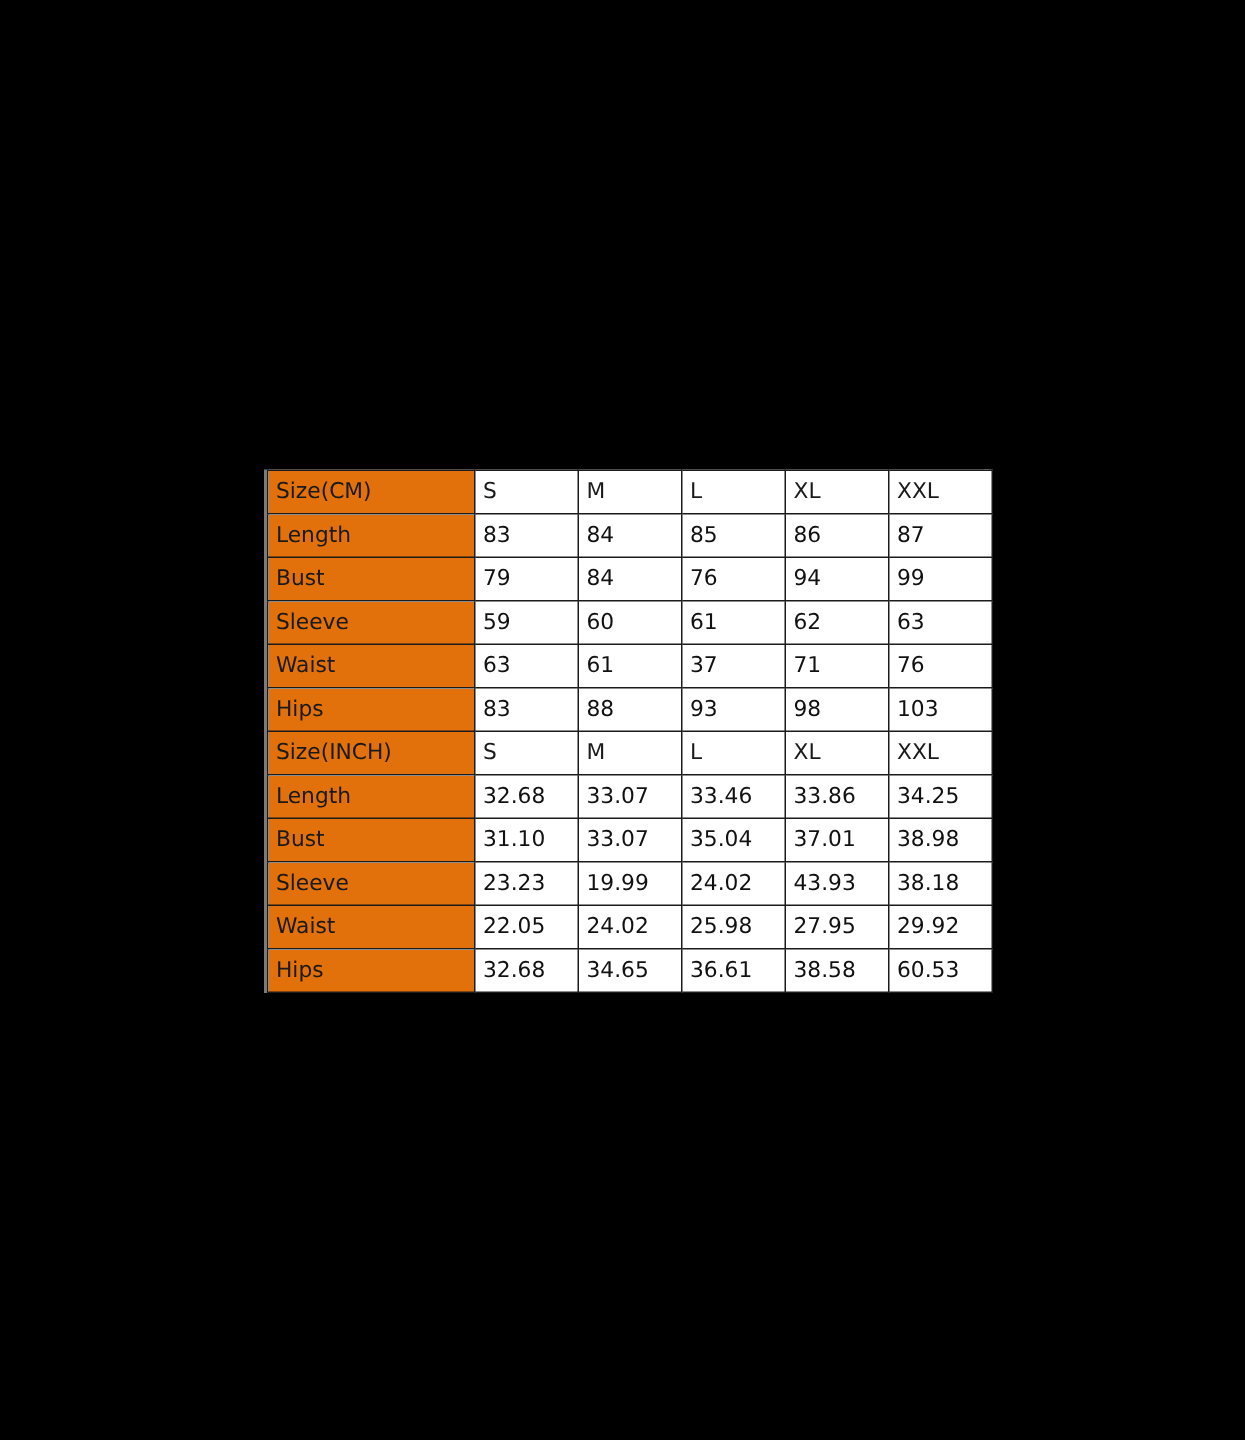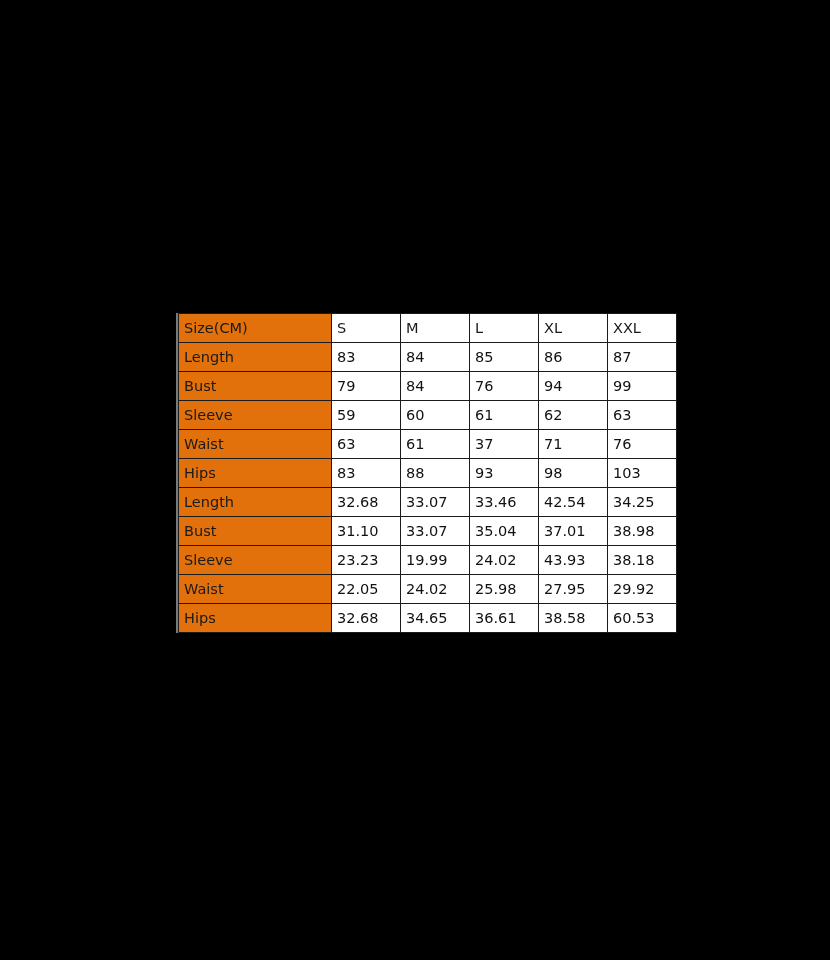--- a/index.html
+++ b/index.html
@@ -41,21 +41,21 @@
     line-height: 28px;
     color: #111111;
     white-space: nowrap;
     overflow: hidden;
     box-sizing: border-box;
     vertical-align: middle;
   }
 
   
   table.size-chart td.label-cell {
-    width: 153px;
+    width: 138px;
     background: #E2710C;
     color: #1a1a1a;
   }
 
   
   tr.header-row td {
     background: #E2710C;
     color: #1a1a1a;
   }
 
@@ -111,26 +111,34 @@
           <td class="val-cell">76</td>
         </tr>
         <tr>
           <td class="label-cell">Hips</td>
           <td class="val-cell">83</td>
           <td class="val-cell">88</td>
           <td class="val-cell">93</td>
           <td class="val-cell">98</td>
           <td class="val-cell">103</td>
         </tr>
+        <tr class="header-row">
+          <td class="label-cell">Size(INCH)</td>
+          <td class="val-cell">S</td>
+          <td class="val-cell">M</td>
+          <td class="val-cell">L</td>
+          <td class="val-cell">XL</td>
+          <td class="val-cell">XXL</td>
+        </tr>
         <tr>
           <td class="label-cell">Length</td>
           <td class="val-cell">32.68</td>
           <td class="val-cell">33.07</td>
           <td class="val-cell">33.46</td>
-          <td class="val-cell">42.54</td>
+          <td class="val-cell">33.86</td>
           <td class="val-cell">34.25</td>
         </tr>
         <tr>
           <td class="label-cell">Bust</td>
           <td class="val-cell">31.10</td>
           <td class="val-cell">33.07</td>
           <td class="val-cell">35.04</td>
           <td class="val-cell">37.01</td>
           <td class="val-cell">38.98</td>
         </tr>

